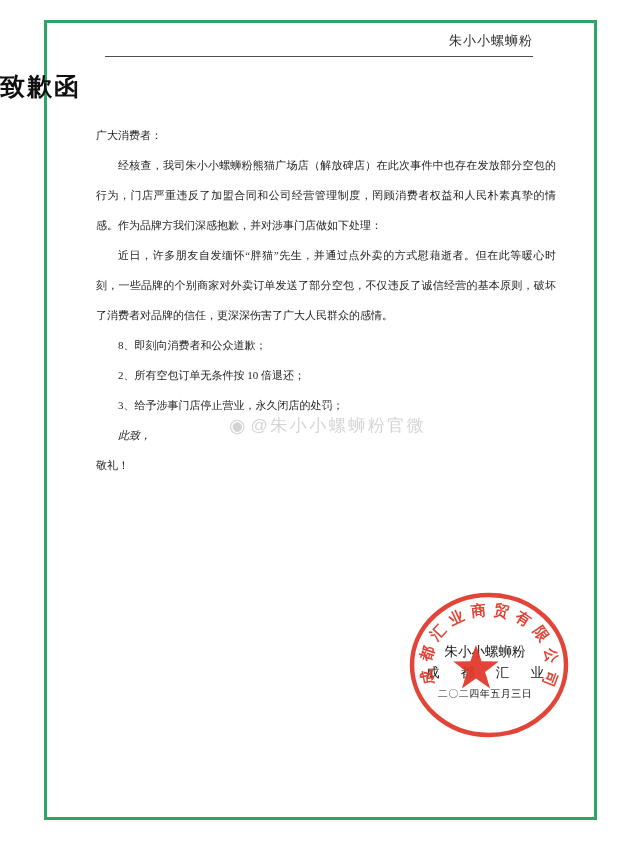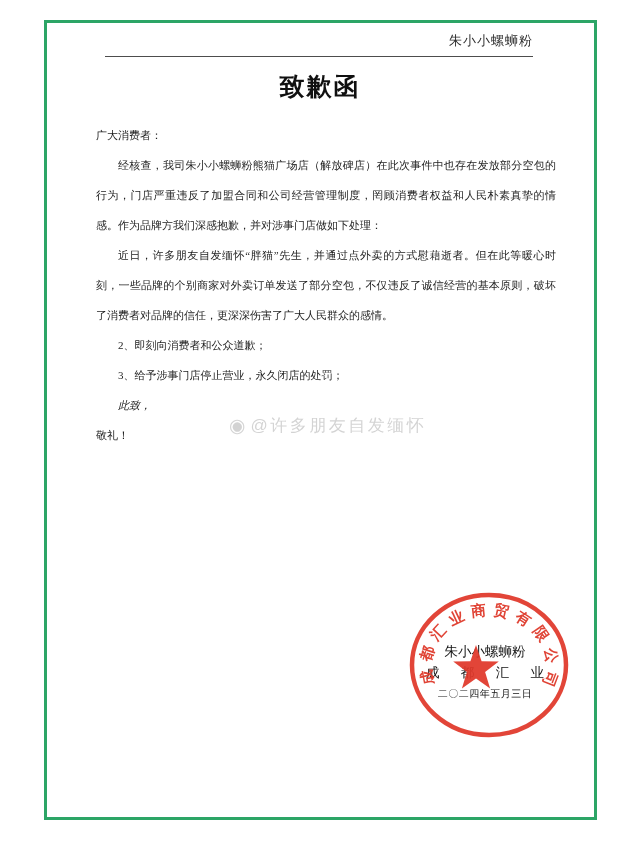--- a/index.html
+++ b/index.html
@@ -19,21 +19,20 @@
   .header-row{
     position:absolute;left:105px;top:32px;width:428px;
     border-bottom:1px solid #4d4d4d;
     text-align:right;
     font-size:13px;color:#2c2c2c;
     padding-bottom:6px;
     letter-spacing:1px;
   }
   .doc-title{
     position:absolute;left:0;top:70px;width:640px;
-    text-align:center;
     font-size:25px;font-weight:bold;color:#101010;
     letter-spacing:2px;
   }
   .body-text{
     position:absolute;left:96px;top:120px;width:460px;
     font-size:11px;line-height:30px;color:#1d1d1d;
     text-align:justify;
   }
   .body-text p{margin:0;}
   .para{text-indent:2em;}
@@ -76,29 +75,30 @@
 <div class="header-row">
   <span>朱小小螺蛳粉</span>
 </div>
 
 <div class="doc-title">致歉函</div>
 
 <div class="body-text">
   <p>广大消费者：</p>
   <p class="para">经核查，我司朱小小螺蛳粉熊猫广场店（解放碑店）在此次事件中也存在发放部分空包的行为，门店严重违反了加盟合同和公司经营管理制度，罔顾消费者权益和人民朴素真挚的情感。作为品牌方我们深感抱歉，并对涉事门店做如下处理：</p>
   <p class="para">近日，许多朋友自发缅怀“胖猫”先生，并通过点外卖的方式慰藉逝者。但在此等暖心时刻，一些品牌的个别商家对外卖订单发送了部分空包，不仅违反了诚信经营的基本原则，破坏了消费者对品牌的信任，更深深伤害了广大人民群众的感情。</p>
-  <p class="list-item">2、即刻向消费者和公众道歉；</p>
+  <p class="list-item">8、即刻向消费者和公众道歉；</p>
+  <p class="list-item">2、所有空包订单无条件按 10 倍退还；</p>
   <p class="list-item">3、给予涉事门店停止营业，永久闭店的处罚；</p>
   <p class="salute-head">此致，</p>
   <p class="salute-tail">敬礼！</p>
 </div>
 
 <div class="watermark">
   <span class="wm-icon">◉</span>
-  <span>@许多朋友自发缅怀</span>
+  <span>@朱小小螺蛳粉官微</span>
 </div>
 
 <div class="signature">
   <div class="sig-line1">朱小小螺蛳粉</div>
   <div class="sig-line2">成 都 汇 业</div>
   <div class="sig-date">二〇二四年五月三日</div>
 </div>
 
 <svg class="seal" viewBox="0 0 166 152" aria-hidden="true">
   <ellipse class="ring" cx="83" cy="76" rx="77" ry="70"></ellipse>

